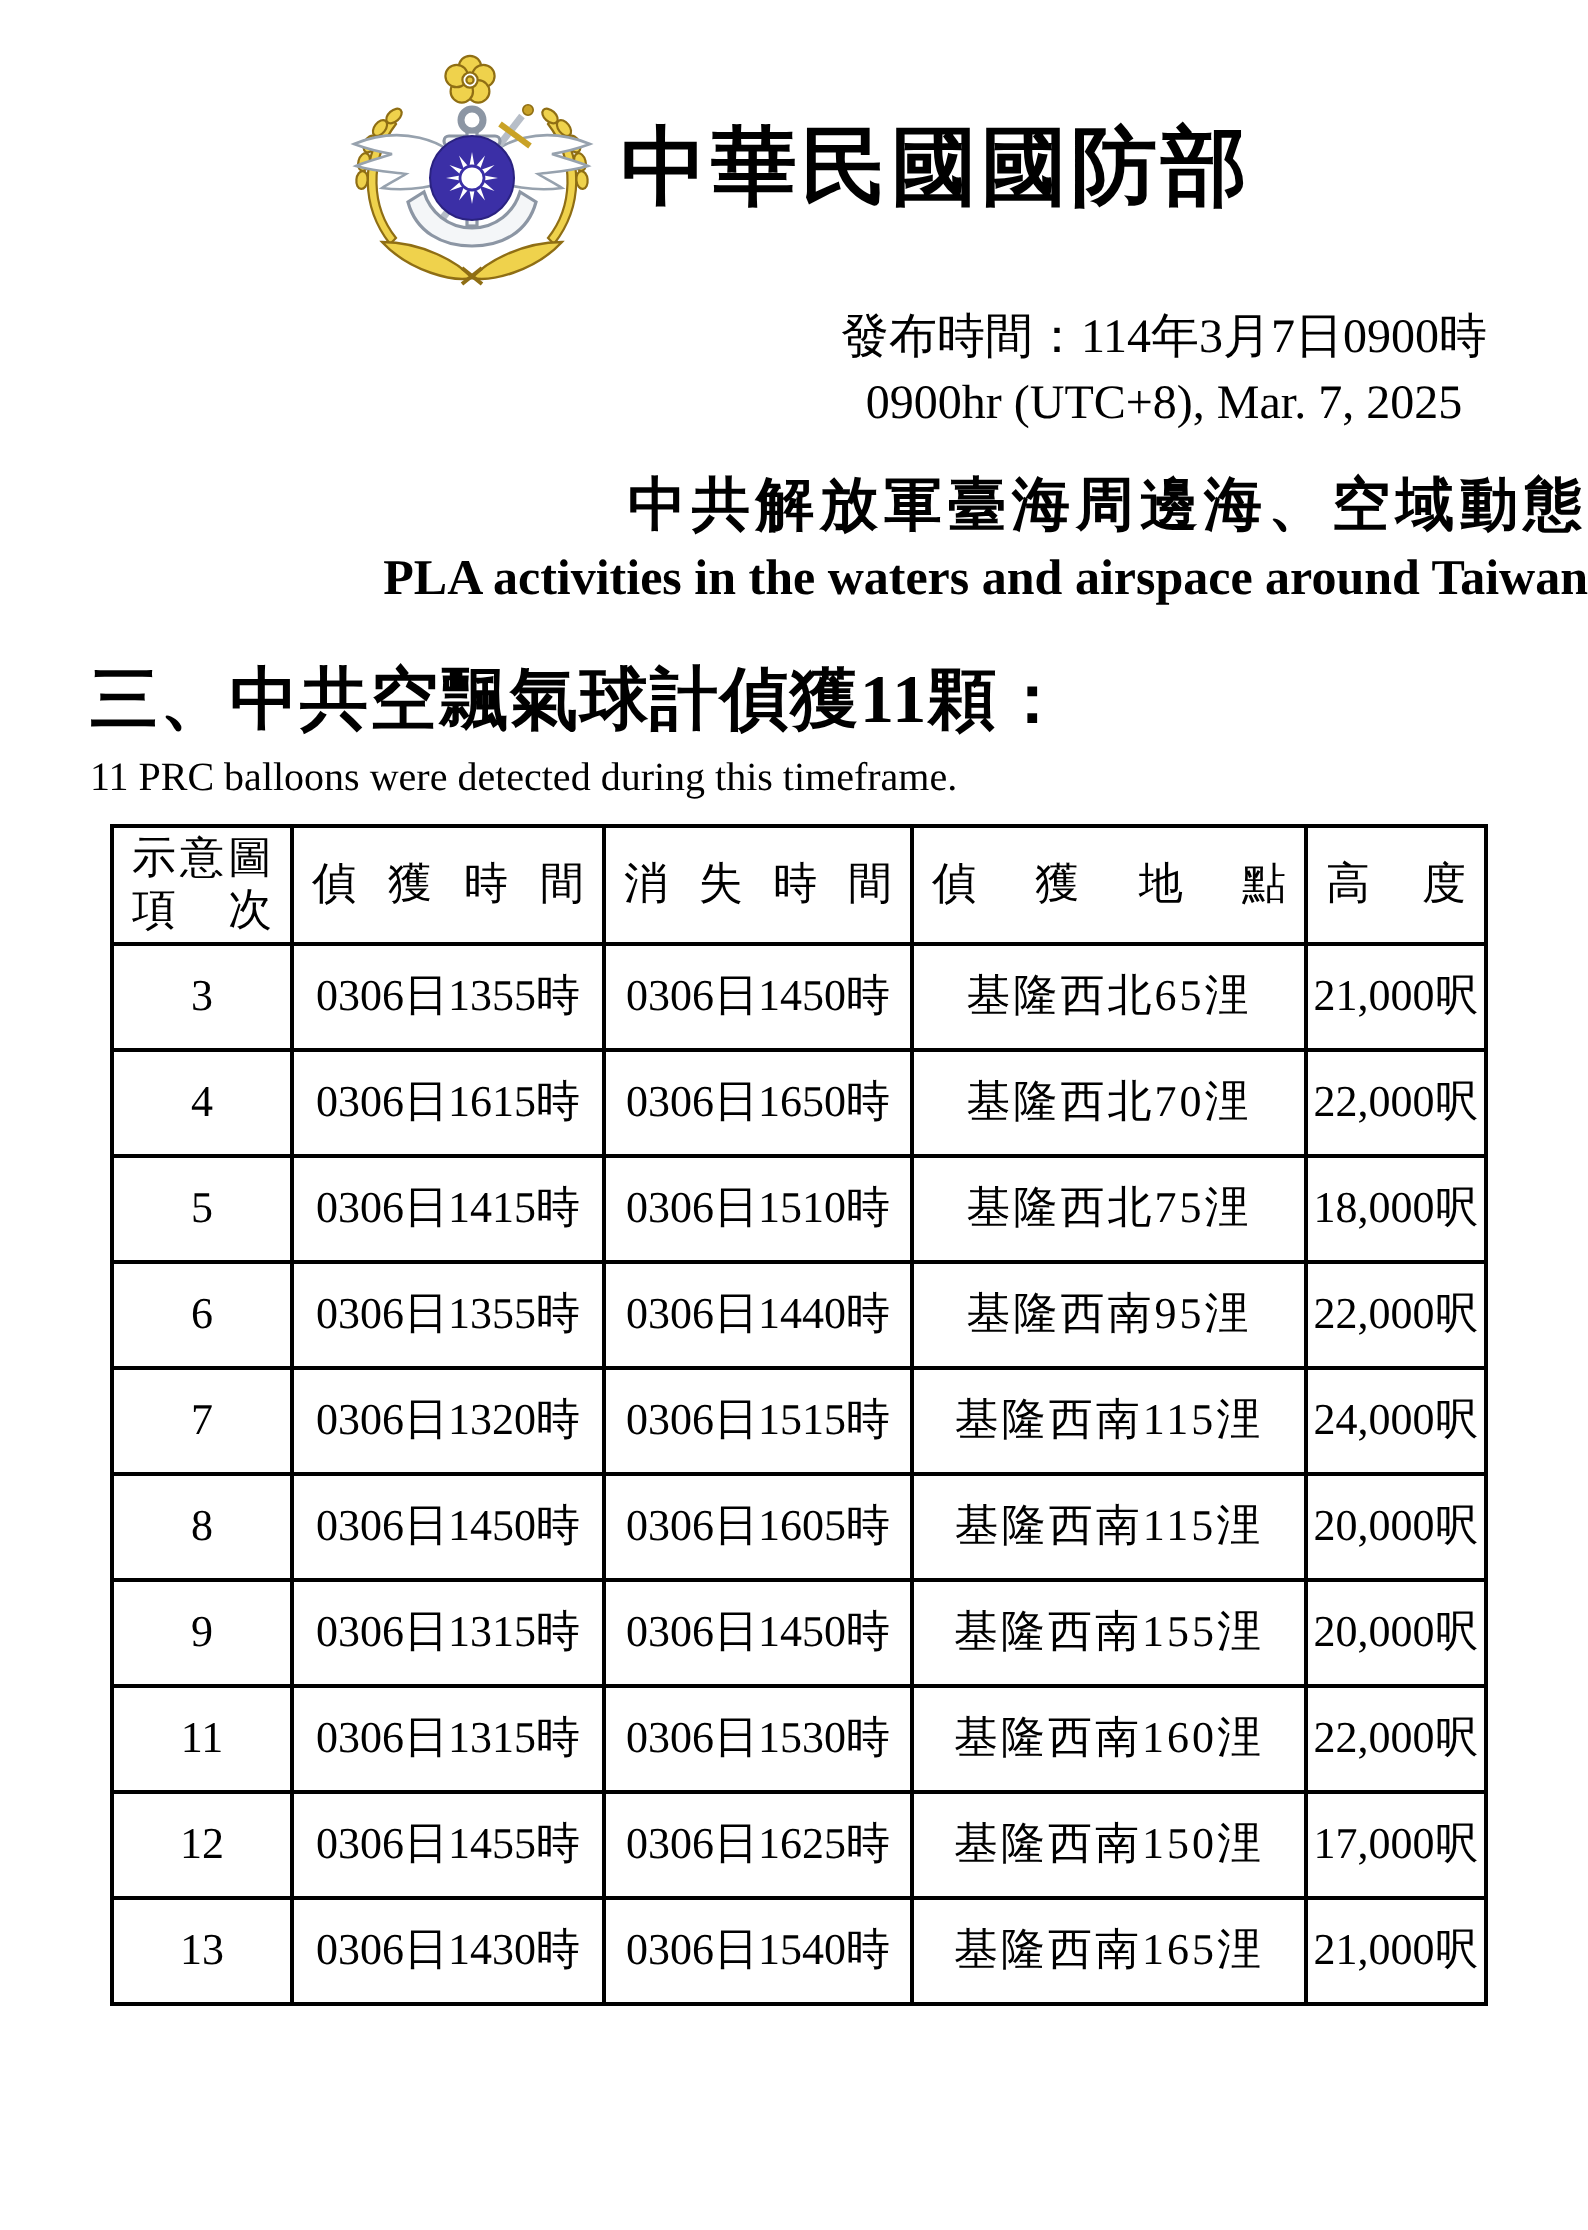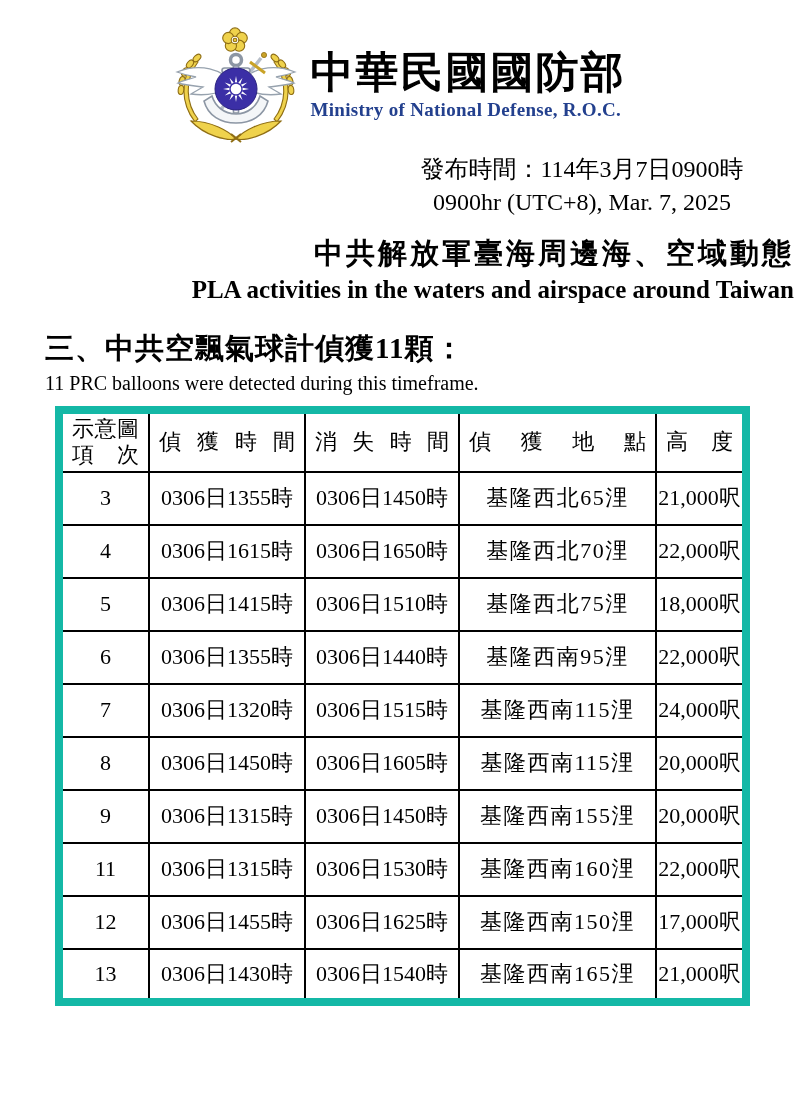--- a/index.html
+++ b/index.html
@@ -21,30 +21,30 @@
   
   .release { margin-left: 370px; margin-top: 9px; font-size: 24px; line-height: 1.38; text-align: center; }
 
   
   .doc-title { margin-top: 17px; text-align: right; }
   .doc-title .zh { font-size: 29px; font-weight: bold; letter-spacing: 3px; line-height: 1.2; }
   .doc-title .en { font-size: 25px; font-weight: bold; line-height: 1.2; margin-top: 4px; }
 
   
   .section { margin-top: 26px; margin-left: 45px; margin-right: 45px; }
-  .section .zh { font-size: 29px; font-weight: bold; letter-spacing: 1px; line-height: 1.2; }
+  .section .zh { font-size: 34px; font-weight: bold; letter-spacing: 1px; line-height: 1.2; }
   .section .en { font-size: 20px; line-height: 1.2; margin-top: 5px; }
 
   
   table.balloons {
     border-collapse: collapse;
     margin: 11px 0 0 55px;
     table-layout: fixed;
     width: 687px;
-    border: 8px solid #14b8a6;
+    border: 2px solid #14b8a6;
   }
   table.balloons th, table.balloons td {
     border: 2px solid #000;
     text-align: center;
     vertical-align: middle;
     font-weight: normal;
     overflow: hidden;
   }
   col.c-no  { width: 90px; }
   col.c-det { width: 156px; }
@@ -120,21 +120,20 @@
         <circle cx="72.7" cy="12" r="5.6"></circle>
         <circle cx="70.1" cy="19.7" r="5.6"></circle>
         <circle cx="61.9" cy="19.7" r="5.6"></circle>
         <circle cx="59.3" cy="12" r="5.6"></circle>
         <circle cx="66" cy="14" r="3.8" fill="#FFFFFF"></circle>
         <circle cx="66" cy="14" r="1.8" fill="#E9C83E"></circle>
       </g>
     </svg>
     <div class="org-names">
       <div class="org-zh">中華民國國防部</div>
-      <div class="org-en">Ministry of National Defense, R.O.C.</div>
     </div>
   </div>
 
   <div class="release">
     <div>發布時間：114年3月7日0900時</div>
     <div>0900hr (UTC+8), Mar. 7, 2025</div>
   </div>
 
   <div class="doc-title">
     <div class="zh">中共解放軍臺海周邊海、空域動態</div>

